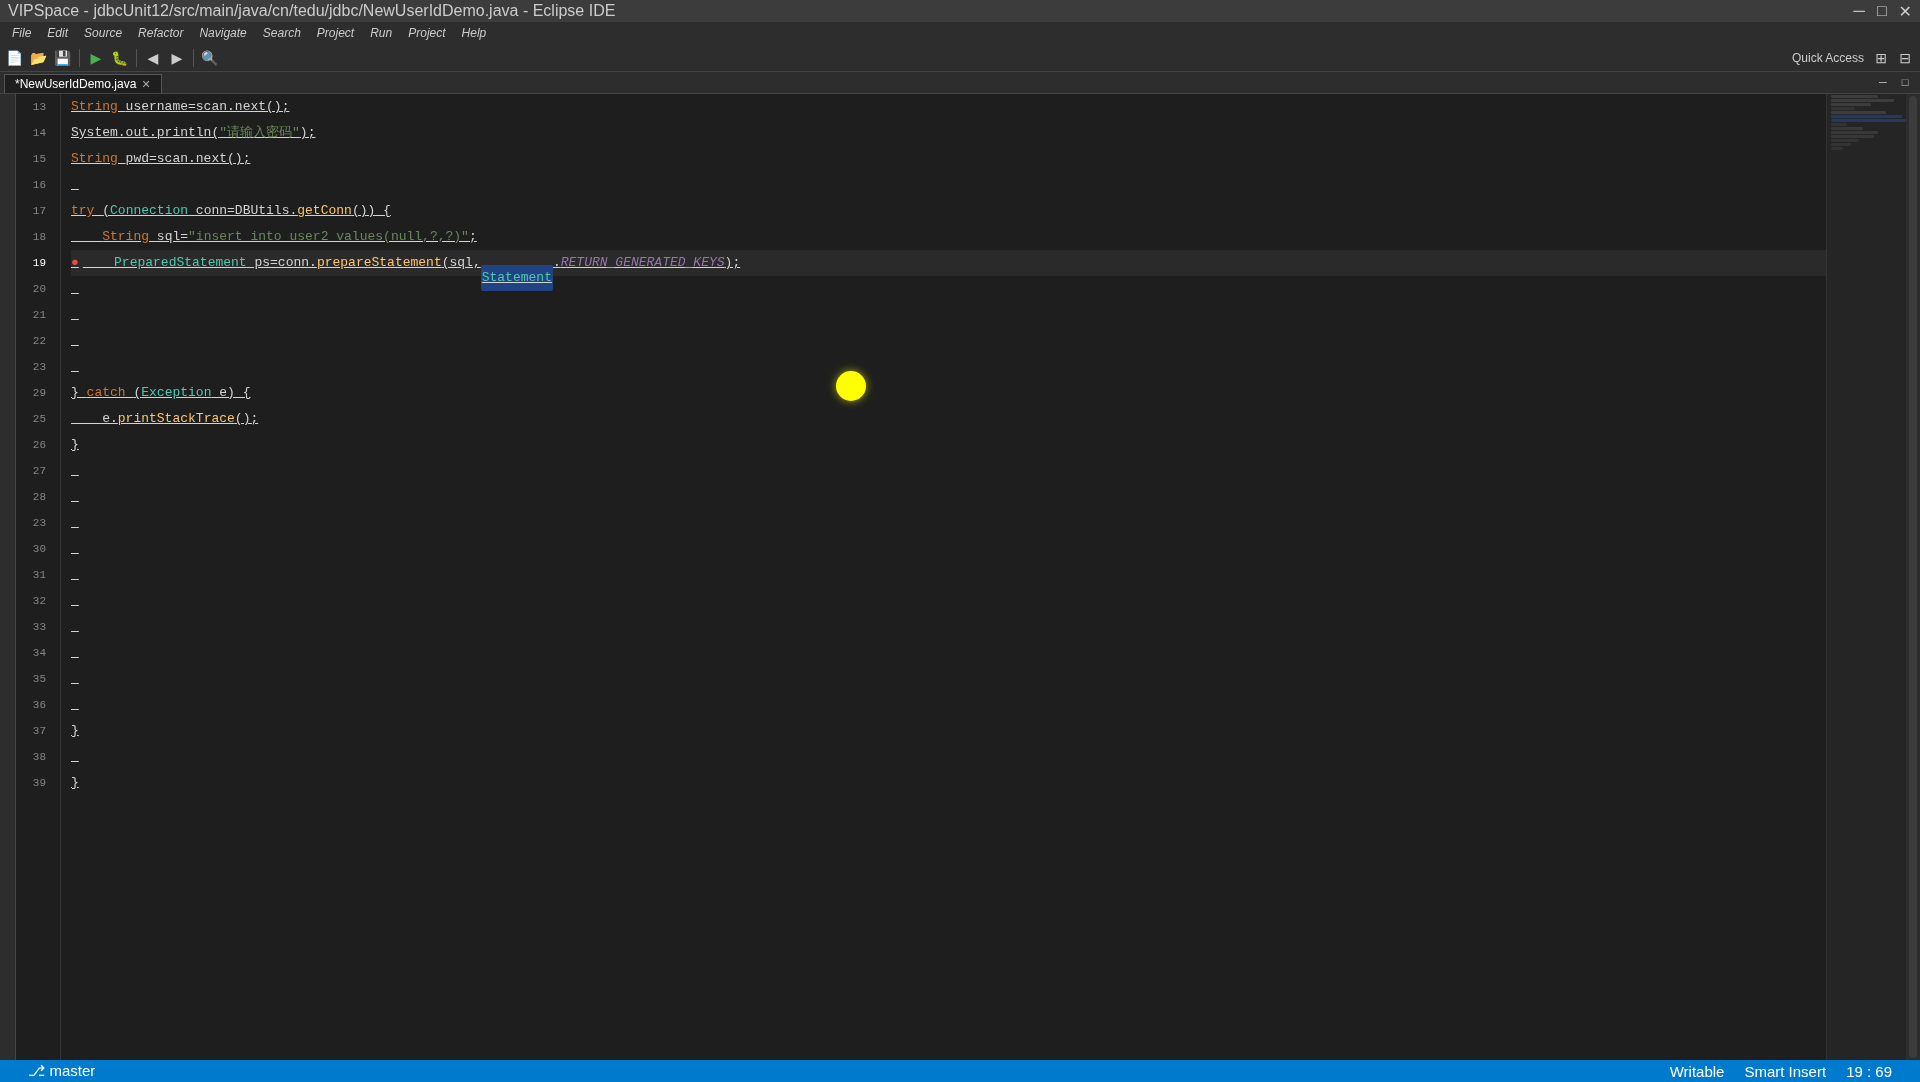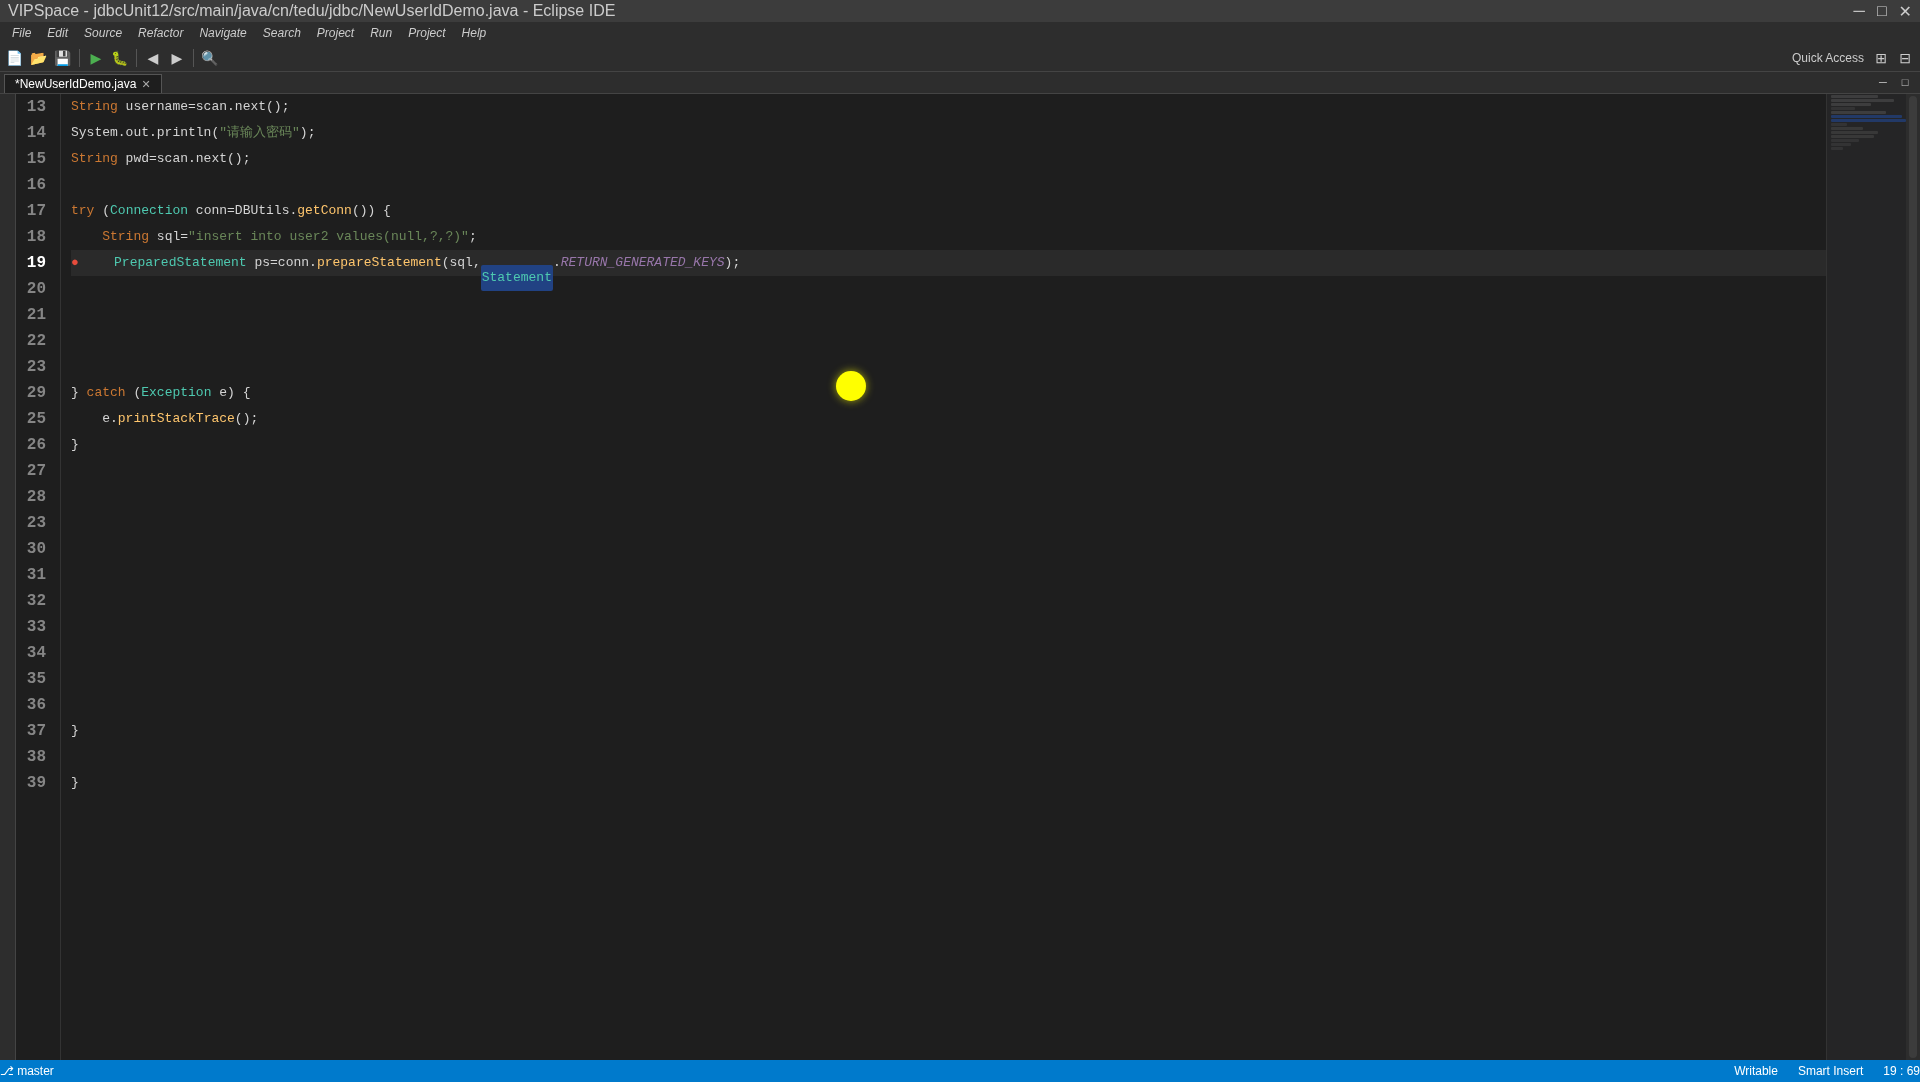--- a/index.html
+++ b/index.html
@@ -154,34 +154,34 @@
       user-select: none;
       border-right: 1px solid #333;
     }
 
     .line-number {
       height: 26px;
       display: flex;
       align-items: center;
       justify-content: flex-end;
       padding-right: 6px;
-      font-size: 16px;
+      font-size: 11px;
       color: #858585;
-      font-weight: bold;
     }
 
     .line-number.current {
       color: #ffffff;
     }
 
     .code-content {
       flex: 1;
       padding-left: 10px;
       overflow: auto;
       line-height: 26px;
+      text-decoration: underline;
     }
 
     .code-line {
       height: 26px;
       display: flex;
       align-items: center;
       white-space: pre;
       font-size: 13px;
       position: relative;
     }
@@ -228,23 +228,23 @@
       border-radius: 4px;
       margin: 2px;
     }
 
     
     .status-bar {
       background: #007acc;
       height: 22px;
       display: flex;
       align-items: center;
-      padding: 0 0;
+      padding: 0 28px;
       font-family: 'Segoe UI', Arial, sans-serif;
-      font-size: 12px;
+      font-size: 15px;
       color: #ffffff;
       gap: 20px;
     }
     .status-right {
       margin-left: auto;
       display: flex;
       gap: 20px;
     }
 
     .minimap {

